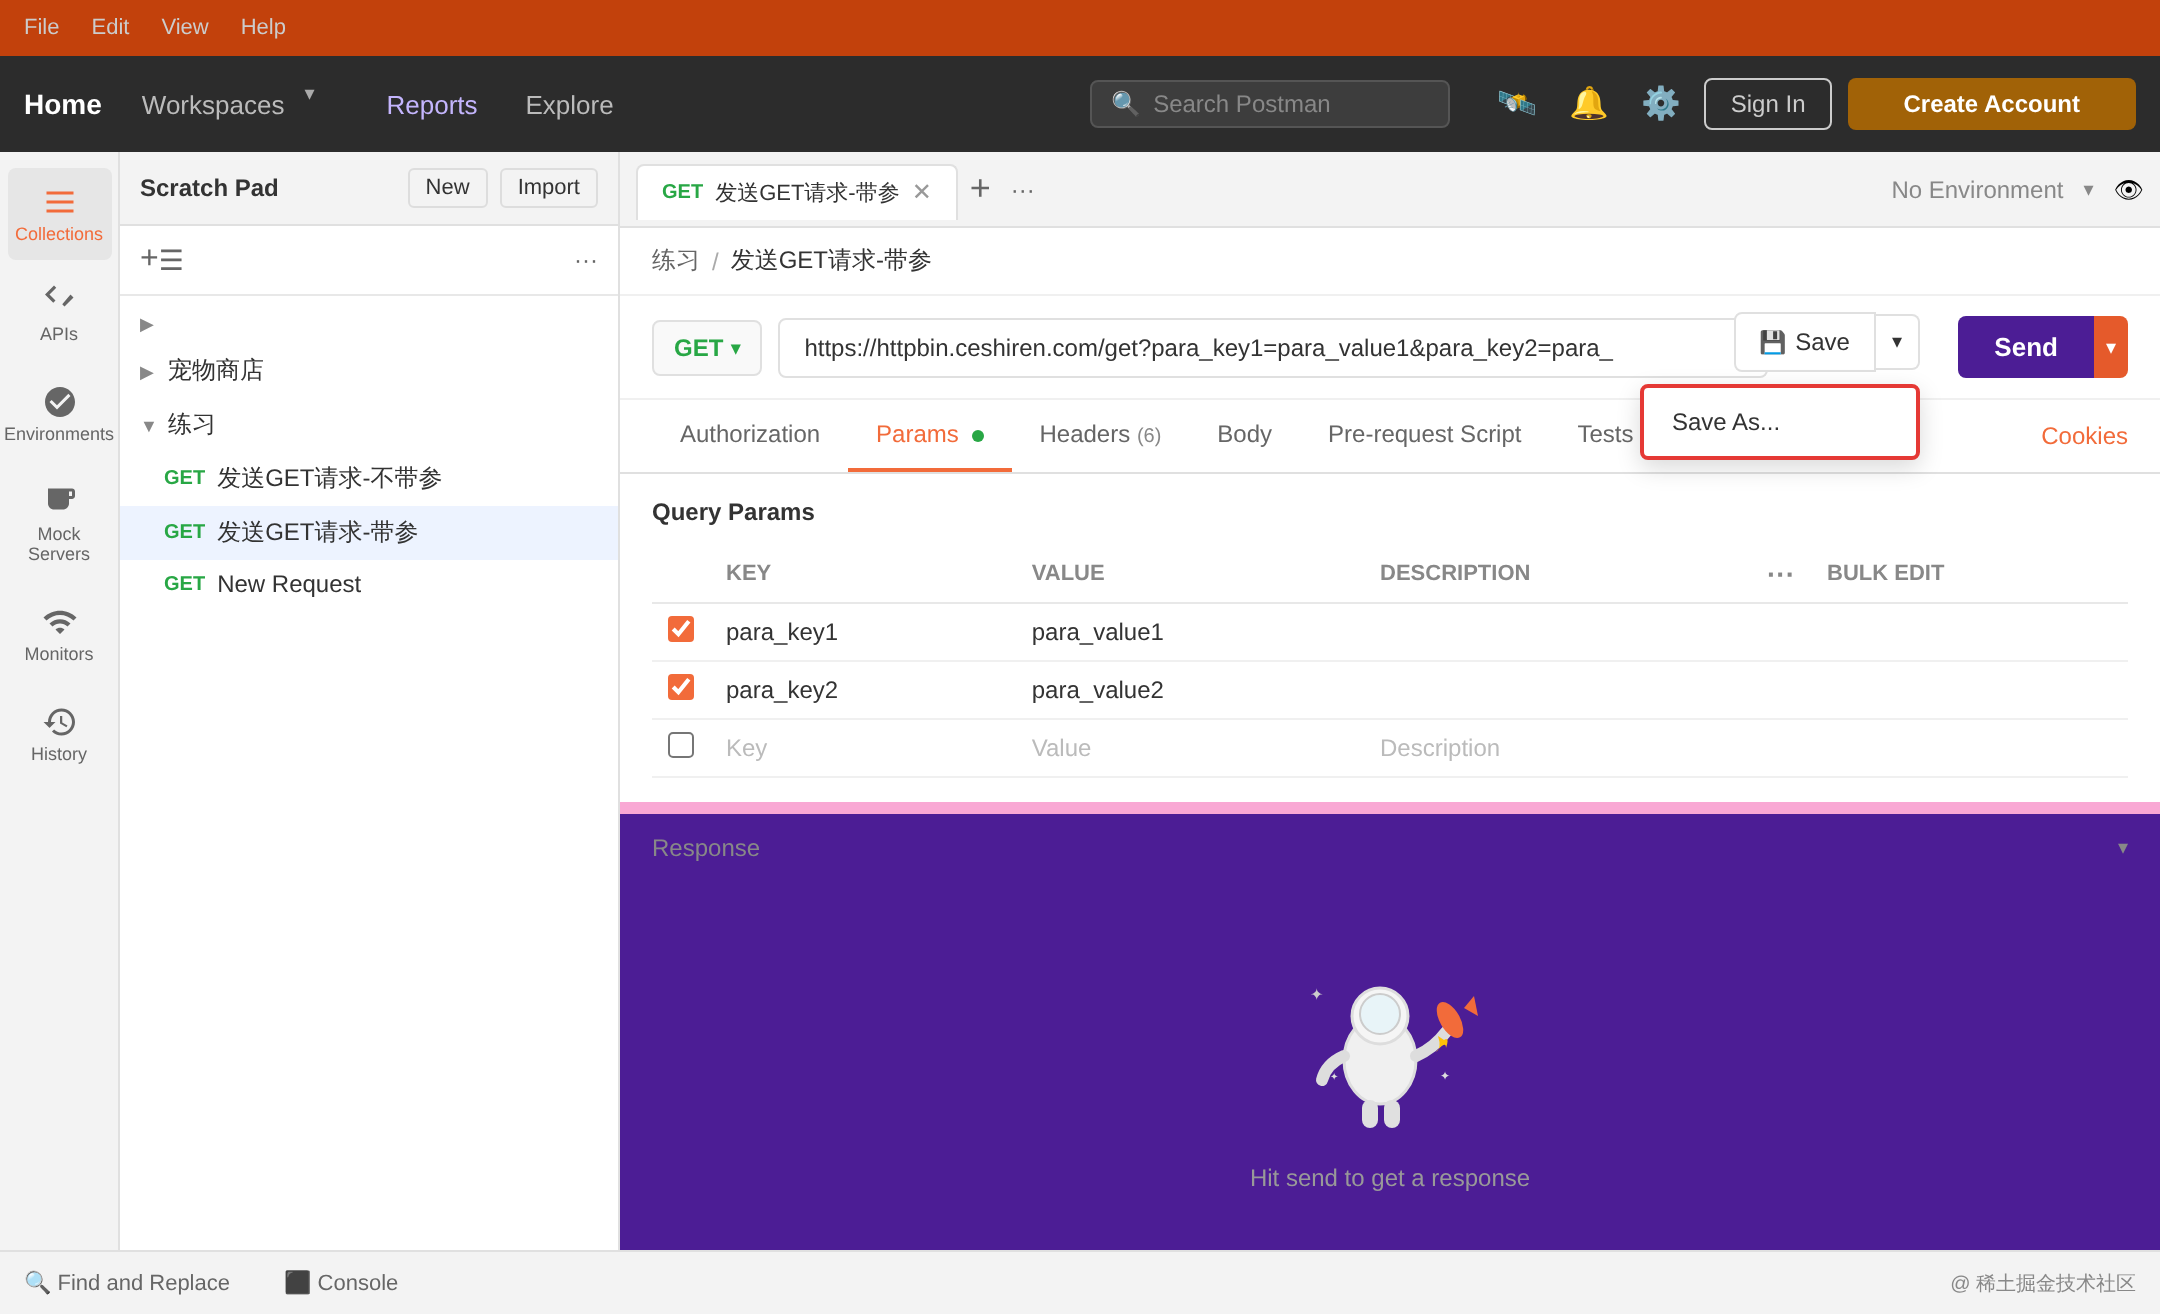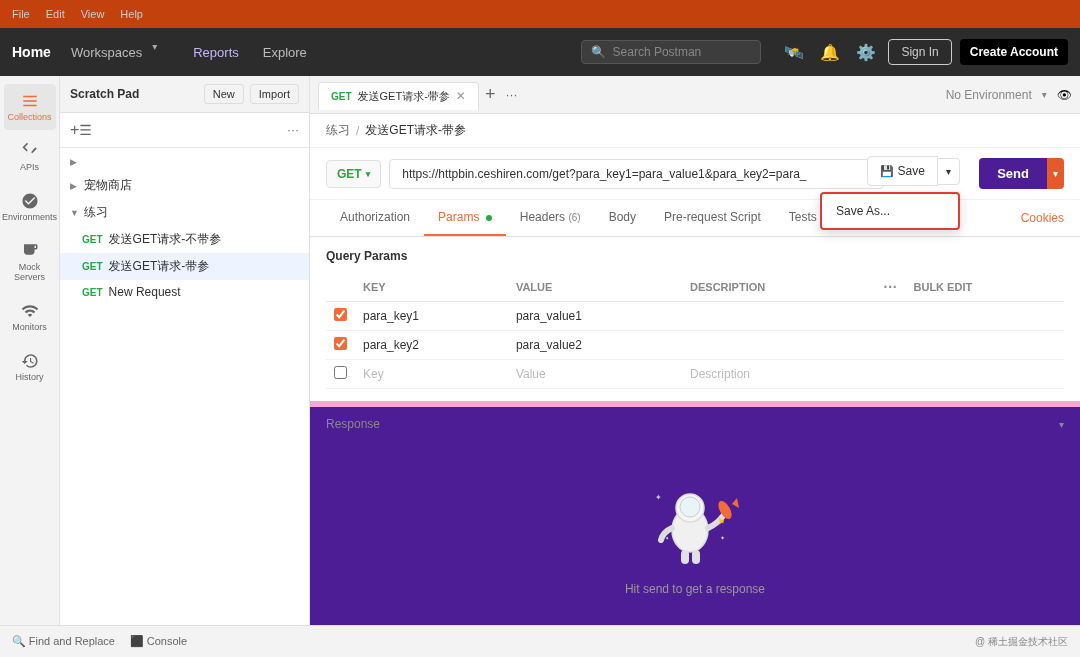--- a/index.html
+++ b/index.html
@@ -31,22 +31,22 @@
       background: none; border: none; outline: none; color: #ccc; font-size: 12px; width: 130px;
     }
     .nav-search input::placeholder { color: #888; }
     .nav-actions { display: flex; align-items: center; gap: 8px; margin-left: 12px; }
     .nav-actions .icon-btn { background: none; border: none; color: #bbb; cursor: pointer; font-size: 16px; padding: 4px; }
     .sign-in-btn {
       background: none; border: 1px solid #ccc; color: #ccc;
       padding: 5px 12px; border-radius: 4px; cursor: pointer; font-size: 12px;
     }
     .create-account-btn {
-      background: #000000; border: none; color: #fff;
-      padding: 6px 10px; border-radius: 4px; cursor: pointer; font-size: 12px; font-weight: 600;
+      background: #a16207; border: none; color: #fff;
+      padding: 6px 28px; border-radius: 4px; cursor: pointer; font-size: 12px; font-weight: 600;
     }
 
     
     .main-layout { display: flex; height: calc(657px - 28px - 48px - 32px); }
 
     
     .sidebar-icons {
       width: 60px; background: #f3f3f3; border-right: 1px solid #e0e0e0;
       display: flex; flex-direction: column; align-items: center; padding-top: 8px; gap: 4px;
     }
@@ -213,21 +213,21 @@
       width: 120px; height: 100px; margin-bottom: 12px;
       display: flex; align-items: center; justify-content: center;
     }
 
     
     .bottom-bar {
       display: flex; align-items: center; justify-content: space-between;
       background: #f3f3f3; border-top: 1px solid #e0e0e0;
       padding: 0 12px; height: 32px; font-size: 11px; color: #666;
     }
-    .bottom-left { display: flex; align-items: center; }
+    .bottom-left { display: flex; align-items: center; gap: 12px; }
     .bottom-right { color: #888; font-size: 10px; }
 
     
     .scratch-pad-header {
       display: flex; align-items: center; justify-content: space-between;
       padding: 8px 10px; background: #f3f3f3; border-bottom: 1px solid #e0e0e0;
     }
     .scratch-pad-title { font-size: 12px; font-weight: 600; color: #333; }
     .scratch-pad-actions { display: flex; gap: 6px; }
     .sp-btn { background: none; border: 1px solid #ddd; color: #333; padding: 3px 8px; border-radius: 3px; cursor: pointer; font-size: 11px; }

